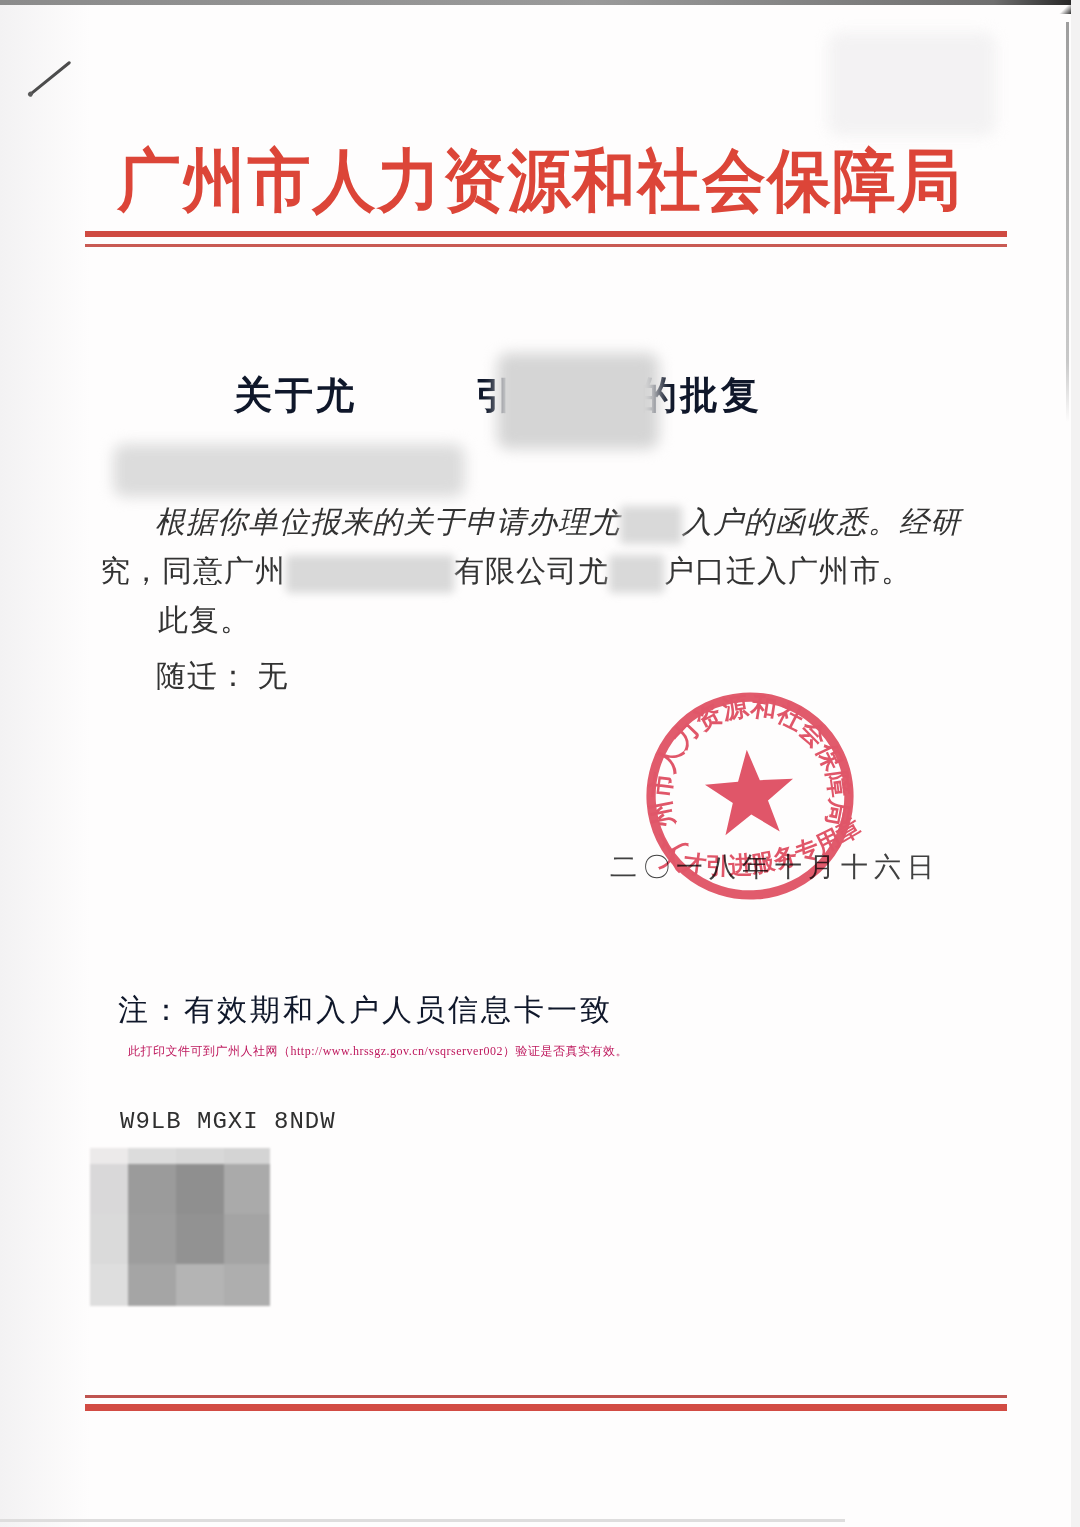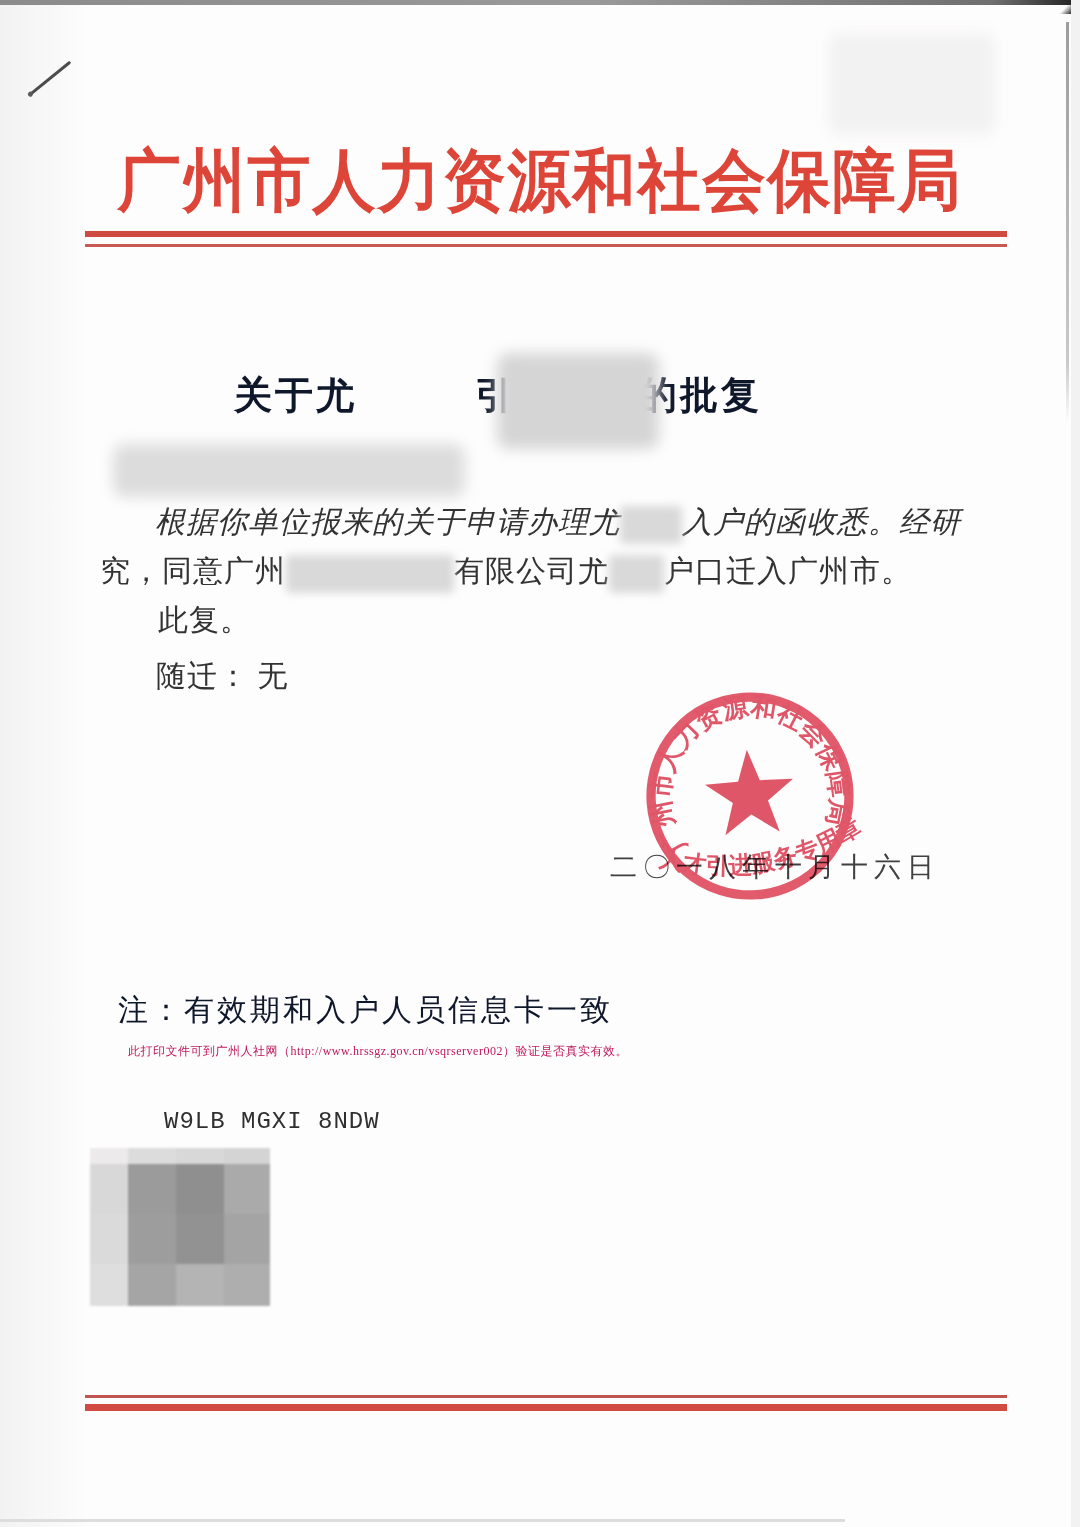--- a/index.html
+++ b/index.html
@@ -46,21 +46,21 @@
   .line2{left:100px;top:551px;}
   .line3{left:158px;top:600px;}
   .line4{left:156px;top:656px;}
   .date-line{position:absolute;left:610px;top:849px;font-size:27px;color:#404040;
     letter-spacing:6px;white-space:nowrap;}
   .note-line{position:absolute;left:118px;top:990px;font-size:30px;color:#0f172a;
     letter-spacing:3px;}
   .verify-line{position:absolute;left:95px;top:1043px;font-size:12px;color:#be185d;
     letter-spacing:.5px;margin-left:33px;}
   .code-line{position:absolute;left:120px;top:1108px;font-size:24px;color:#2f2f2f;
-    font-family:"Liberation Mono","DejaVu Sans Mono",monospace;letter-spacing:1px;margin-left:44px;}
+    font-family:"Liberation Mono","DejaVu Sans Mono",monospace;letter-spacing:1px;}
   
   .stamp{position:absolute;left:616px;top:662px;width:268px;height:268px;
     mix-blend-mode:multiply;opacity:.93;transform:rotate(-4deg);}
   
   .mosaic{position:absolute;left:90px;top:1148px;width:180px;height:158px;
     display:grid;grid-template-columns:38px 48px 48px 46px;
     grid-template-rows:16px 50px 50px 42px;filter:blur(1px);}
 </style>
 </head>
 <body>

